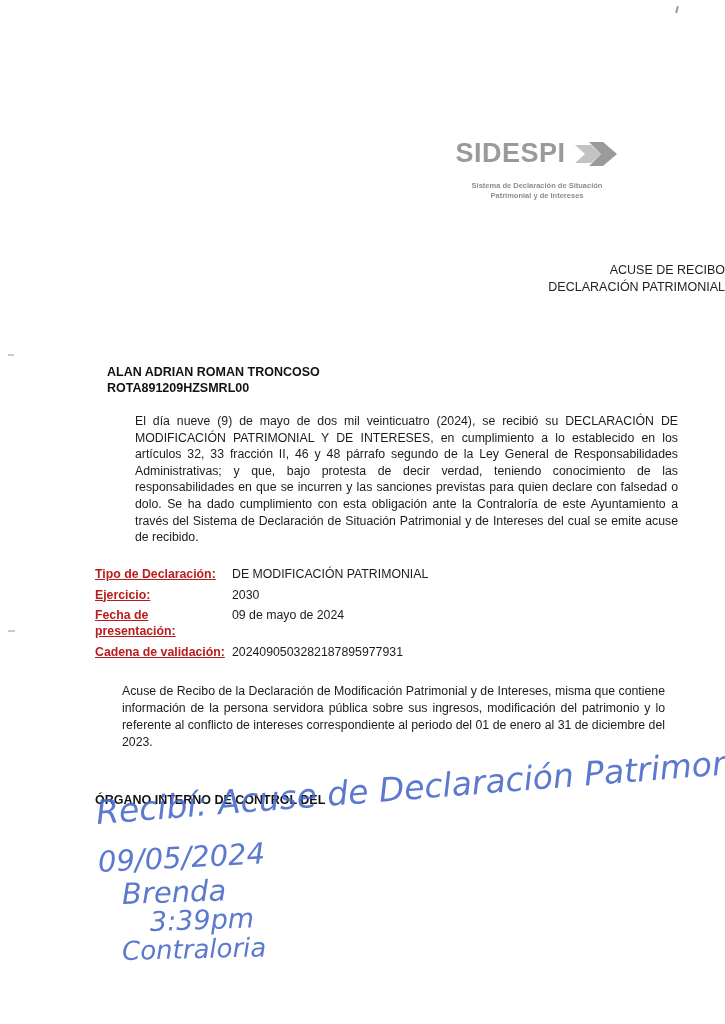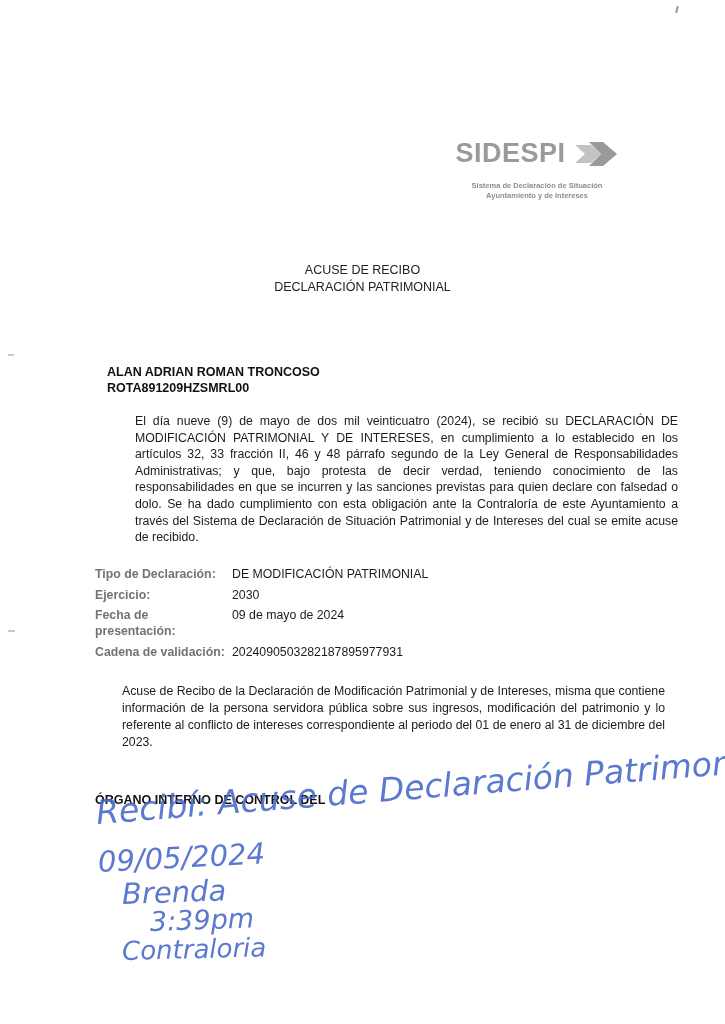--- a/index.html
+++ b/index.html
@@ -47,21 +47,21 @@
     color: #8d8d8d;
     font-weight: bold;
   }
 
   
   .doc-title {
     position: absolute;
     top: 262px;
     left: 0;
     width: 100%;
-    text-align: center;
+    text-align: right;
     font-size: 12.5px;
     line-height: 17px;
     color: #222222;
   }
 
   
   .declarant {
     position: absolute;
     top: 364px;
     left: 107px;
@@ -105,21 +105,22 @@
   }
   .field-row {
     display: flex;
     margin-bottom: 4.5px;
     line-height: 16px;
   }
   .field-label {
     width: 137px;
     font-weight: bold;
     flex-shrink: 0;
-    color: #737373;
+    color: #b91c1c;
+    text-decoration: underline;
   }
   .field-value { color: #1c1c1c; text-align: right; }
 
   
   .footer-heading {
     position: absolute;
     top: 793px;
     left: 95px;
     font-size: 12.5px;
     font-weight: bold;
@@ -182,21 +183,21 @@
       <span class="logo-word">SIDESPI</span>
       <span class="logo-arrow">
         <svg width="46" height="30" viewBox="0 0 46 30">
           <polygon points="2,6 18,6 28,15 18,24 2,24 12,15" fill="#c3c3c3"></polygon>
           <polygon points="16,3 30,3 44,15 30,27 16,27 28,15" fill="#9a9a9a"></polygon>
         </svg>
       </span>
     </div>
     <div class="logo-sub">
       <div>Sistema de Declaración de Situación</div>
-      <div>Ayuntamiento y de Intereses</div>
+      <div>Patrimonial y de Intereses</div>
     </div>
   </div>
 
   <div class="doc-title">
     <div>ACUSE DE RECIBO</div>
     <div>DECLARACIÓN PATRIMONIAL</div>
   </div>
 
   <div class="declarant">
     <div>ALAN ADRIAN ROMAN TRONCOSO</div>

